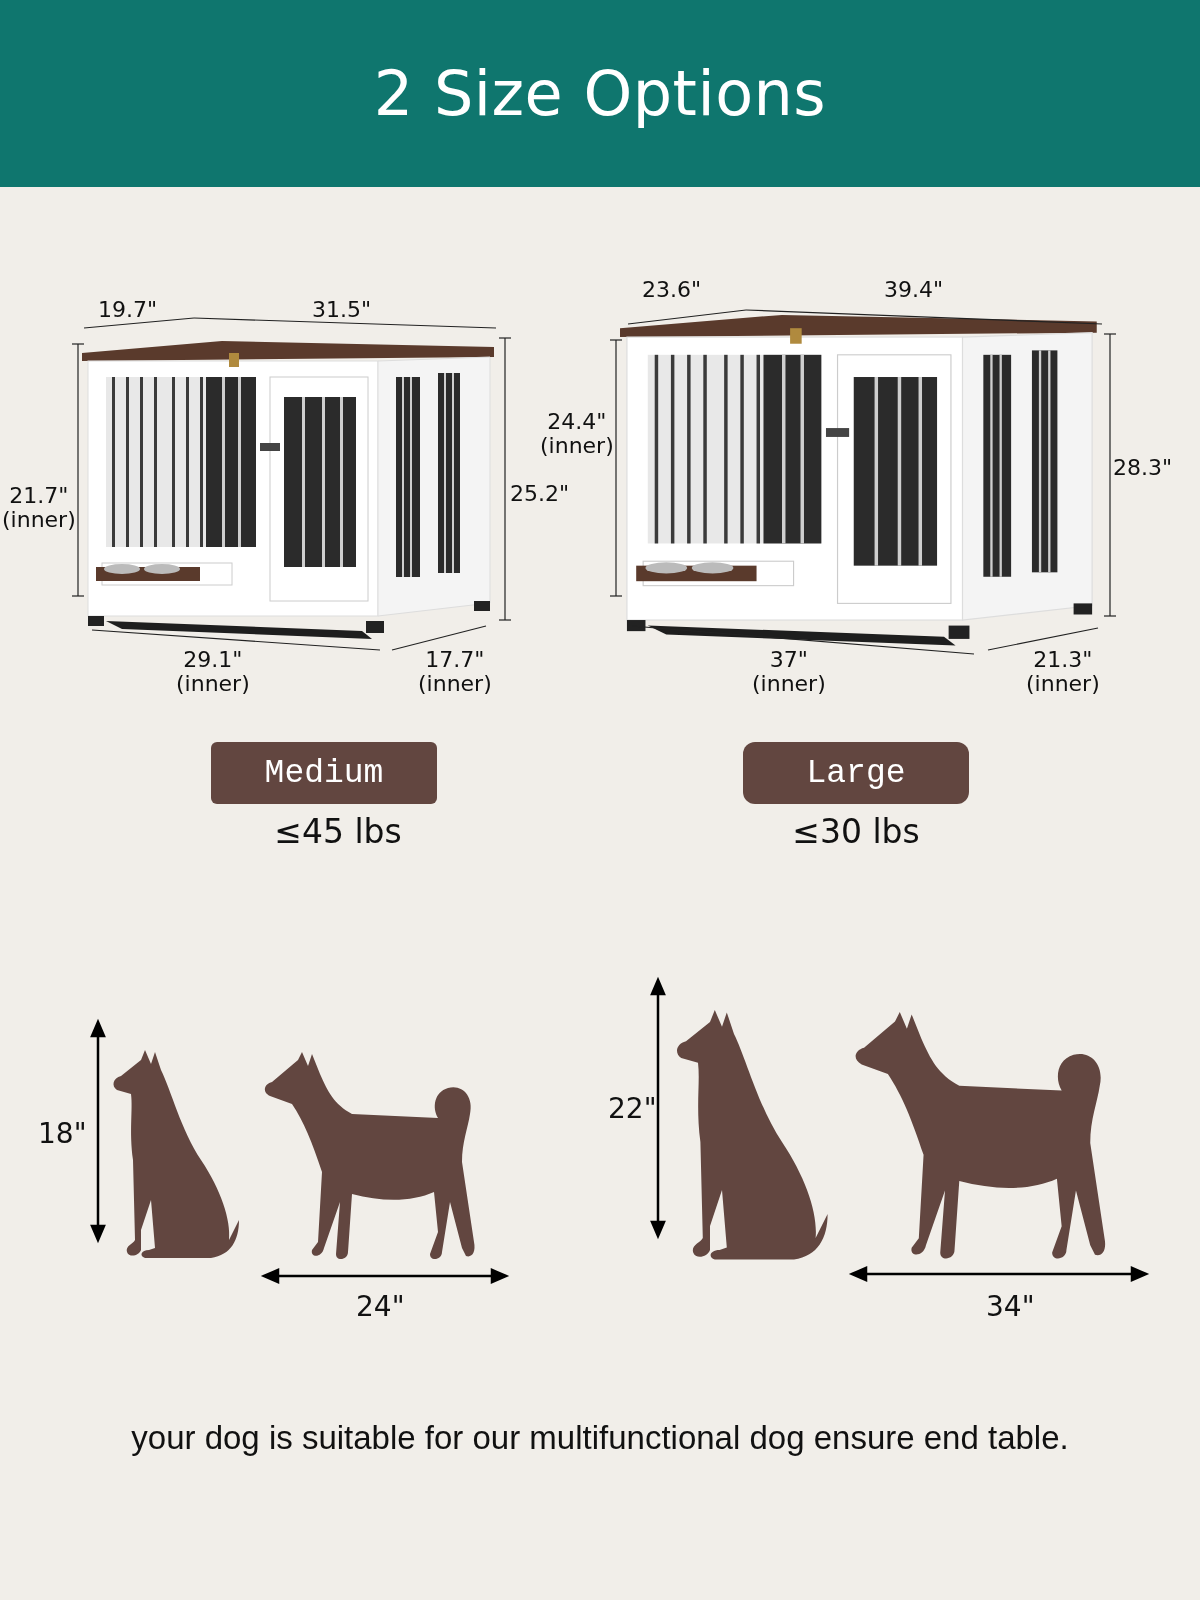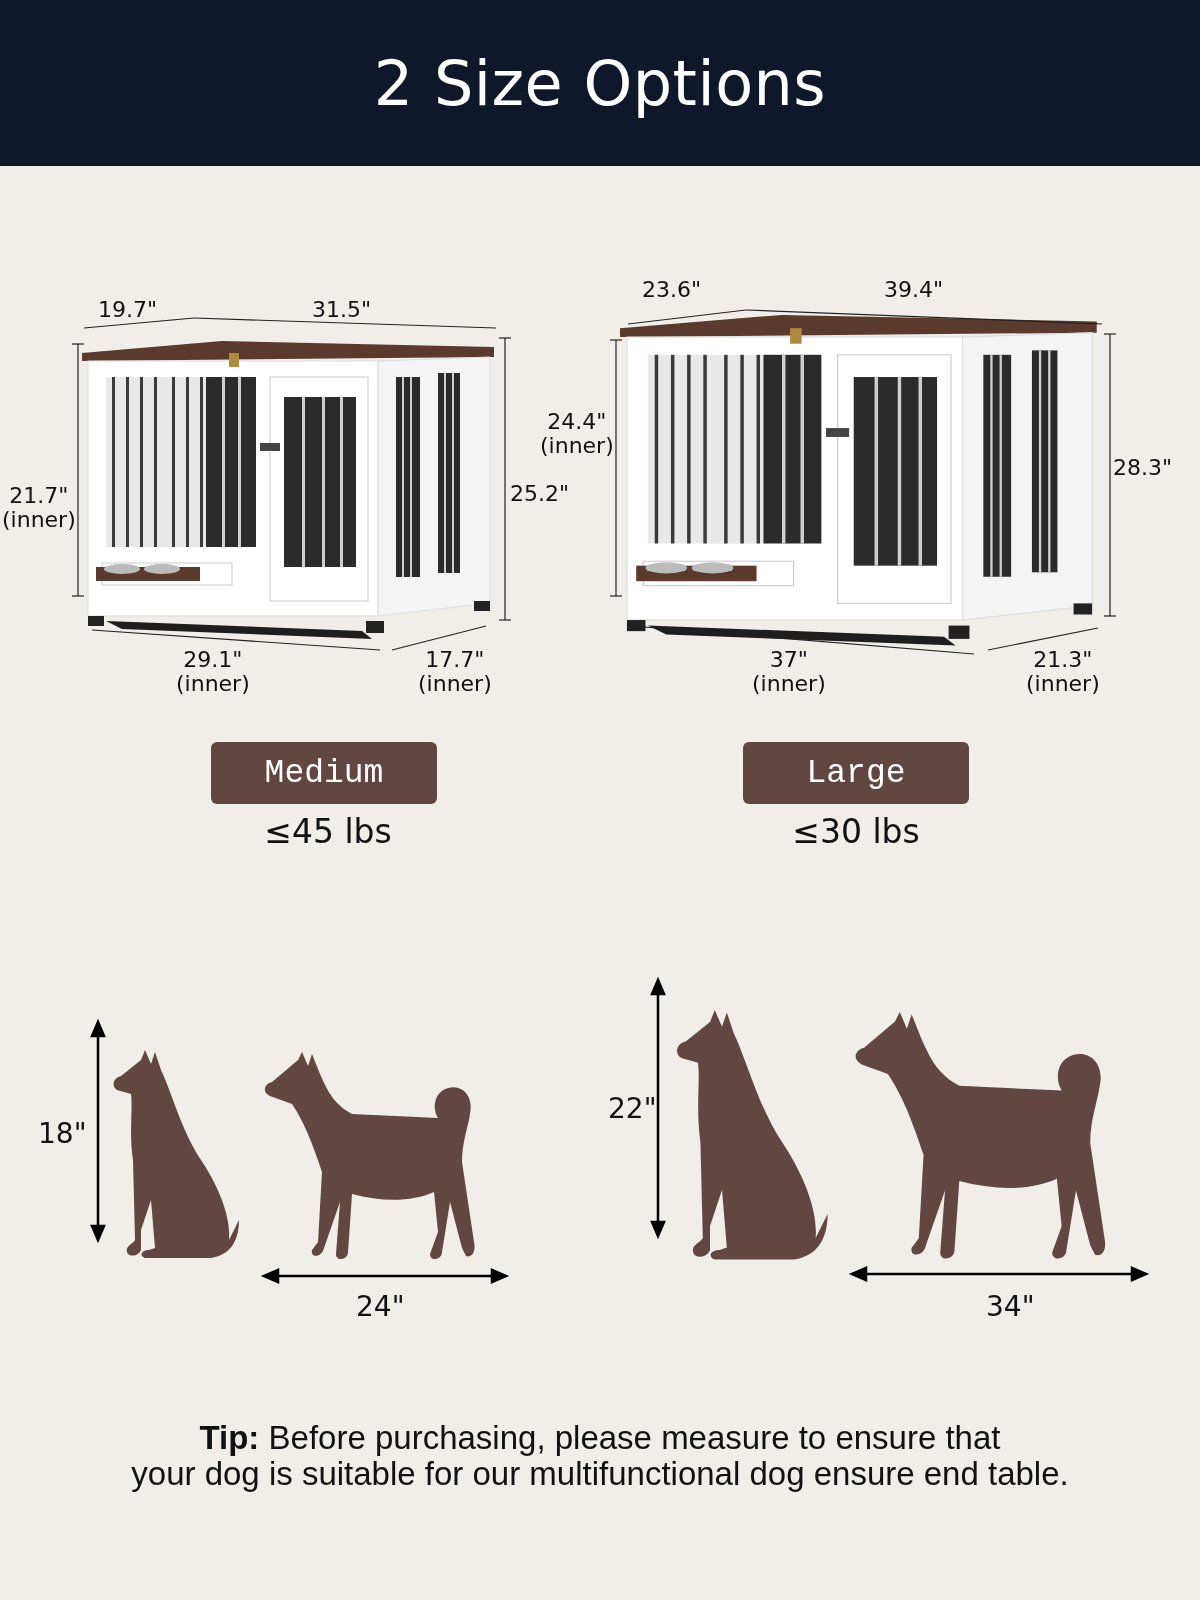--- a/index.html
+++ b/index.html
@@ -1,21 +1,21 @@
 <!DOCTYPE html>
 <html><head>
 <meta charset="utf-8">
 <style>
   * { box-sizing: border-box; margin: 0; padding: 0; }
   html, body { width: 1200px; height: 1600px; background: #f1eee9; overflow: hidden; }
   body { position: relative; font-family: "Liberation Sans", sans-serif; color: #111; }
 
   .header {
-    position: absolute; left: 0; top: 0; width: 1200px; height: 166px;
-    background: #0f172a; display: flex; align-items: center; justify-content: center;
+    position: absolute; left: 0; top: 0; width: 1200px; height: 187px;
+    background: #0f766e; display: flex; align-items: center; justify-content: center;
   }
   .header h1 {
     color: #fff; font-family: "DejaVu Sans", sans-serif; font-weight: 500;
     font-size: 62px; letter-spacing: 0.5px;
   }
 
   .dim { position: absolute; font-family: "DejaVu Sans", sans-serif; font-size: 22px; line-height: 24px; color: #111; text-align: center; white-space: nowrap; }
   .dim .sub { display: block; }
 
   .crate { position: absolute; }
@@ -140,21 +140,21 @@
   <div class="dim" style="left:176px;top:648px;">
     <span class="sub">29.1"</span>
     <span class="sub">(inner)</span>
   </div>
   <div class="dim" style="left:418px;top:648px;">
     <span class="sub">17.7"</span>
     <span class="sub">(inner)</span>
   </div>
 
   <div class="size-badge" style="left:211px;top:742px;">Medium</div>
-  <div class="weight" style="left:215px;top:812px;">≤45 lbs</div>
+  <div class="weight" style="left:225px;top:812px;">≤45 lbs</div>
 </div>
 
 <div>
   <svg class="crate" style="left:620px;top:306px;width:486px;height:344px;" preserveAspectRatio="none" viewBox="0 0 420 310">
       <use href="#crate-sym"></use>
     </svg>
   <svg class="crate" style="left:600px;top:280px;width:600px;height:380px;" viewBox="0 0 600 380">
     <g stroke="#222" stroke-width="1.2" fill="none">
       <line x1="28" y1="44" x2="146" y2="30"></line>
         <line x1="146" y1="30" x2="502" y2="44"></line>
@@ -177,21 +177,21 @@
   <div class="dim" style="left:1113px;top:456px;">28.3"</div>
   <div class="dim" style="left:752px;top:648px;">
     <span class="sub">37"</span>
     <span class="sub">(inner)</span>
   </div>
   <div class="dim" style="left:1026px;top:648px;">
     <span class="sub">21.3"</span>
     <span class="sub">(inner)</span>
   </div>
 
-  <div class="size-badge" style="left:743px;top:742px;">Large</div>
+  <div class="size-badge" style="left:743px;top:742px;border-radius:12px;">Large</div>
   <div class="weight" style="left:743px;top:812px;">≤30 lbs</div>
 </div>
 
 <div>
   <svg class="dog" style="left:0;top:1000px;width:600px;height:300px;" viewBox="0 0 600 300">
     <g stroke="#000" stroke-width="2.5" fill="#000">
       <line x1="98" y1="30" x2="98" y2="232"></line>
       <polygon points="98,22 92,36 104,36"></polygon>
         <polygon points="98,240 92,226 104,226"></polygon>
       <line x1="272" y1="276" x2="498" y2="276"></line>
@@ -224,15 +224,14 @@
       <use href="#dog-sit"></use>
     </svg>
   <svg class="dog" style="left:852px;top:1012px;width:286px;height:250px;">
       <use href="#dog-stand"></use>
     </svg>
   <div class="dog-dim" style="left:608px;top:1092px;">22"</div>
   <div class="dog-dim" style="left:986px;top:1290px;">34"</div>
 </div>
 
 <div class="tip">
-  <div><b>Tip:</b><span> Before purchasing, please measure to ensure that</span></div>
   <div>your dog is suitable for our multifunctional dog ensure end table.</div>
 </div>
 
 </body></html>

